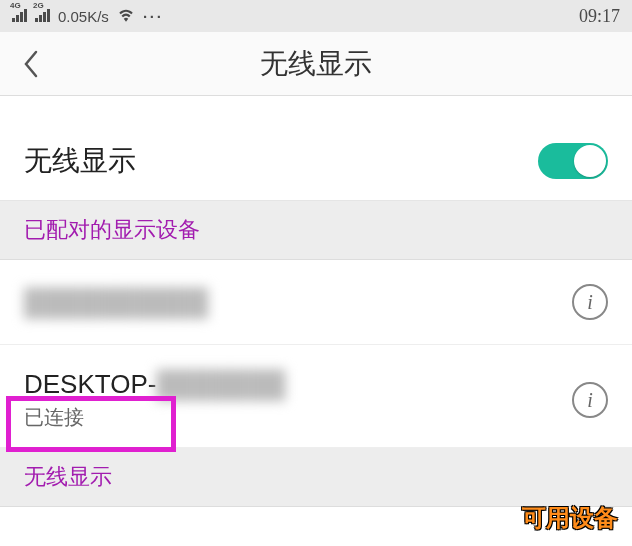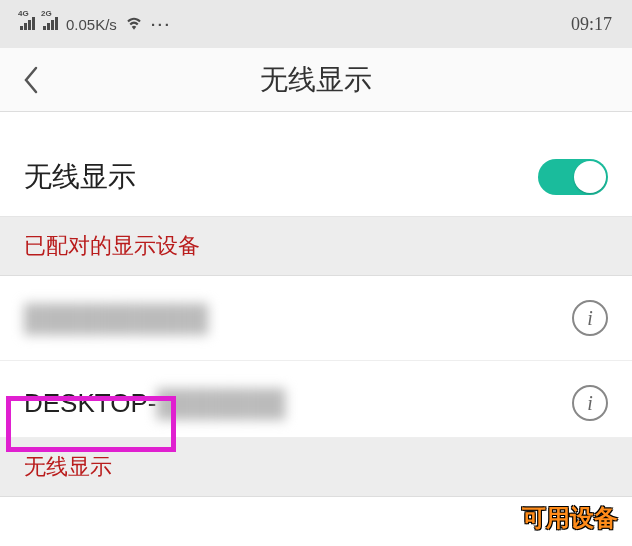--- a/index.html
+++ b/index.html
@@ -5,26 +5,26 @@
     * { margin: 0; padding: 0; box-sizing: border-box; }
     body {
       font-family: -apple-system, "Helvetica Neue", Arial, sans-serif;
       background: #fff;
       width: 632px;
       height: 546px;
       position: relative;
       overflow: hidden;
     }
     .status-bar {
-      height: 48px;
+      height: 32px;
       background: #e8e8e8;
       display: flex;
       align-items: center;
       justify-content: space-between;
-      padding: 0 20px;
+      padding: 0 12px;
       font-size: 15px;
       color: #4a4a4a;
     }
     .status-left, .status-right {
       display: flex;
       align-items: center;
       gap: 8px;
     }
     .status-center { font-size: 18px; font-family: Liberation Serif, serif; }
     .signal-bars {
@@ -115,21 +115,21 @@
       right: 2px; top: 2px;
       width: 32px; height: 32px;
       background: #fff;
       border-radius: 50%;
       box-shadow: 0 1px 2px rgba(0,0,0,0.2);
     }
     .section-header {
       background: #ededed;
       padding: 14px 24px;
       font-size: 22px;
-      color: #b91c1c;
+      color: #a21caf;
       border-bottom: 1px solid #ddd;
     }
     .device-row {
       display: flex;
       align-items: center;
       justify-content: space-between;
       padding: 18px 24px;
       background: #fff;
       border-bottom: 1px solid #eee;
       cursor: pointer;
@@ -252,20 +252,21 @@
     <div class="device-name blurred">██████████</div>
   </div>
   <div class="info-icon">i</div>
 </div>
 
 <div class="device-row second">
   <div class="device-info">
     <div class="device-name">
       <span>DESKTOP-</span><span class="blurred">███████</span>
     </div>
+    <div class="device-status">已连接</div>
   </div>
   <div class="info-icon">i</div>
 </div>
 
 <div class="section-header">无线显示</div>
 
 <div class="highlight-box" style="left:6px; top:396px; width:170px; height:56px;"></div>
 
 <div class="watermark">可用设备</div>
 

